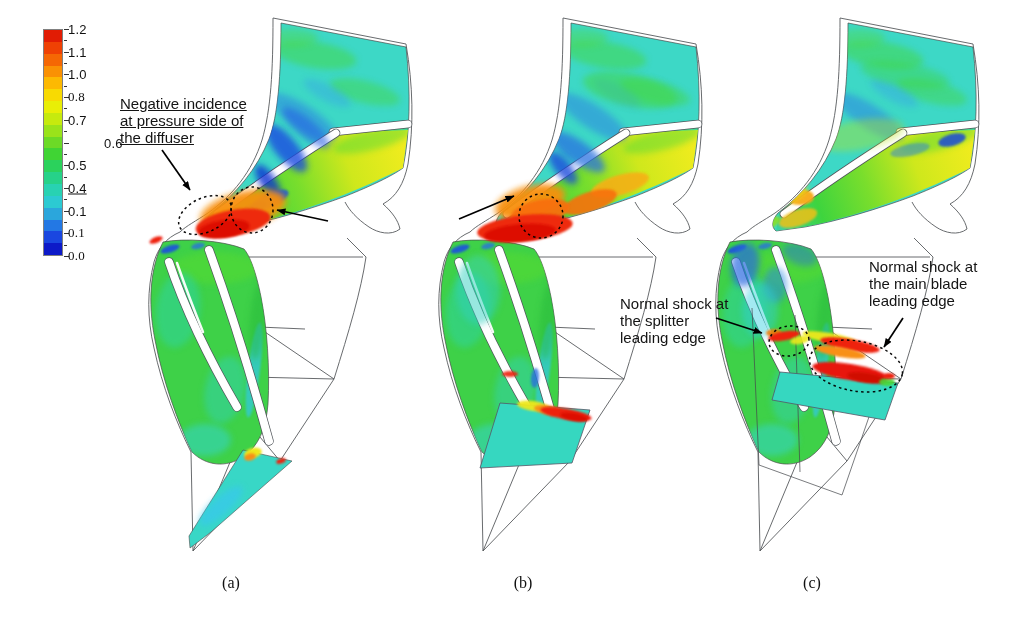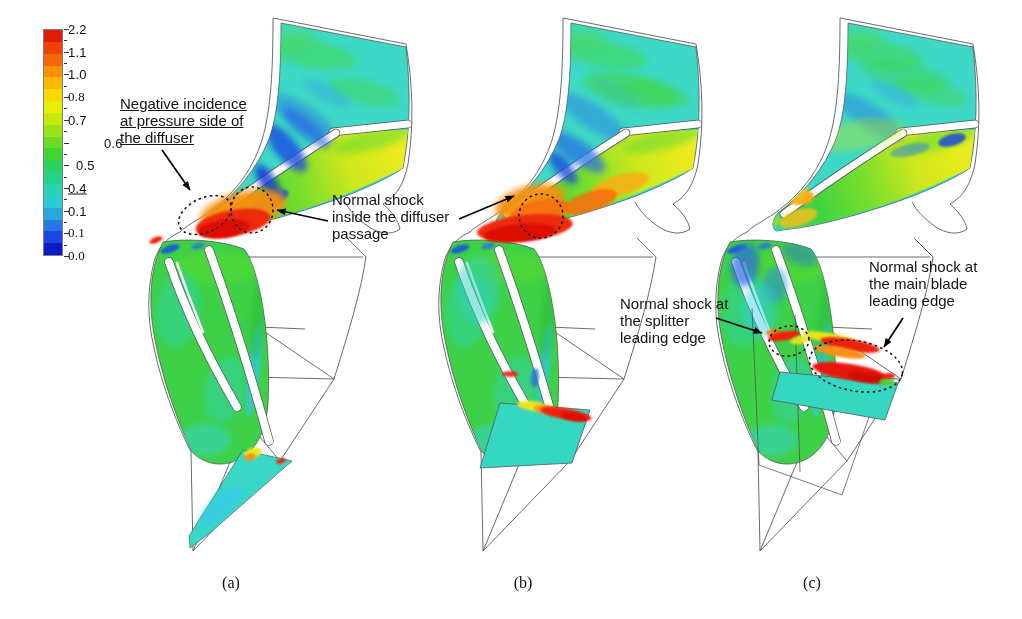--- a/index.html
+++ b/index.html
@@ -261,40 +261,37 @@
         <div class="cb-tick" style="top: 176.55px; left: 64px; width: 3px;"></div>
         <div class="cb-tick" style="top: 187.9px; left: 64px; width: 5px;"></div>
         <div class="cb-tick" style="top: 199.25px; left: 64px; width: 3px;"></div>
         <div class="cb-tick" style="top: 210.6px; left: 64px; width: 5px;"></div>
         <div class="cb-tick" style="top: 221.95px; left: 64px; width: 3px;"></div>
         <div class="cb-tick" style="top: 233.3px; left: 64px; width: 5px;"></div>
         <div class="cb-tick" style="top: 244.65px; left: 64px; width: 3px;"></div>
         <div class="cb-tick" style="top: 256px; left: 64px; width: 5px;"></div>
       </div>
     <div id="colorbar-labels">
-        <div class="cb-label" style="top: 29px;">2.2</div>
+        <div class="cb-label" style="top: 29px;">1.2</div>
         <div class="cb-label" style="top: 51.7px;">1.1</div>
         <div class="cb-label" style="top: 74.4px;">1.0</div>
         <div class="cb-label" style="top: 97.1px; font-family: Liberation Serif, serif;">0.8</div>
         <div class="cb-label" style="top: 119.8px;">0.7</div>
         <div class="cb-label" style="top: 142.5px; margin-left: 36px;">0.6</div>
-        <div class="cb-label" style="top: 165.2px; margin-left: 8px;">0.5</div>
+        <div class="cb-label" style="top: 165.2px;">0.5</div>
         <div class="cb-label" style="top: 187.9px; text-decoration: underline;">0.4</div>
         <div class="cb-label" style="top: 210.6px;">0.1</div>
         <div class="cb-label" style="top: 233.3px; font-family: Liberation Serif, serif;">0.1</div>
         <div class="cb-label" style="top: 256px; font-family: Liberation Serif, serif;">0.0</div>
       </div>
   </div>
 
   <div class="annot" style="left:120px;top:95px;text-decoration:underline;">Negative incidence
 at pressure side of
 the diffuser</div>
-  <div class="annot" style="left:332px;top:191px;">Normal shock
-inside the diffuser
-passage</div>
   <div class="annot" style="left:620px;top:295px;">Normal shock at
 the splitter
 leading edge</div>
   <div class="annot" style="left:869px;top:258px;">Normal shock at
 the main blade
 leading edge</div>
 
   <div class="subfig" style="left:209px;top:574px;">(a)</div>
   <div class="subfig" style="left:501px;top:574px;">(b)</div>
   <div class="subfig" style="left:790px;top:574px;">(c)</div>

